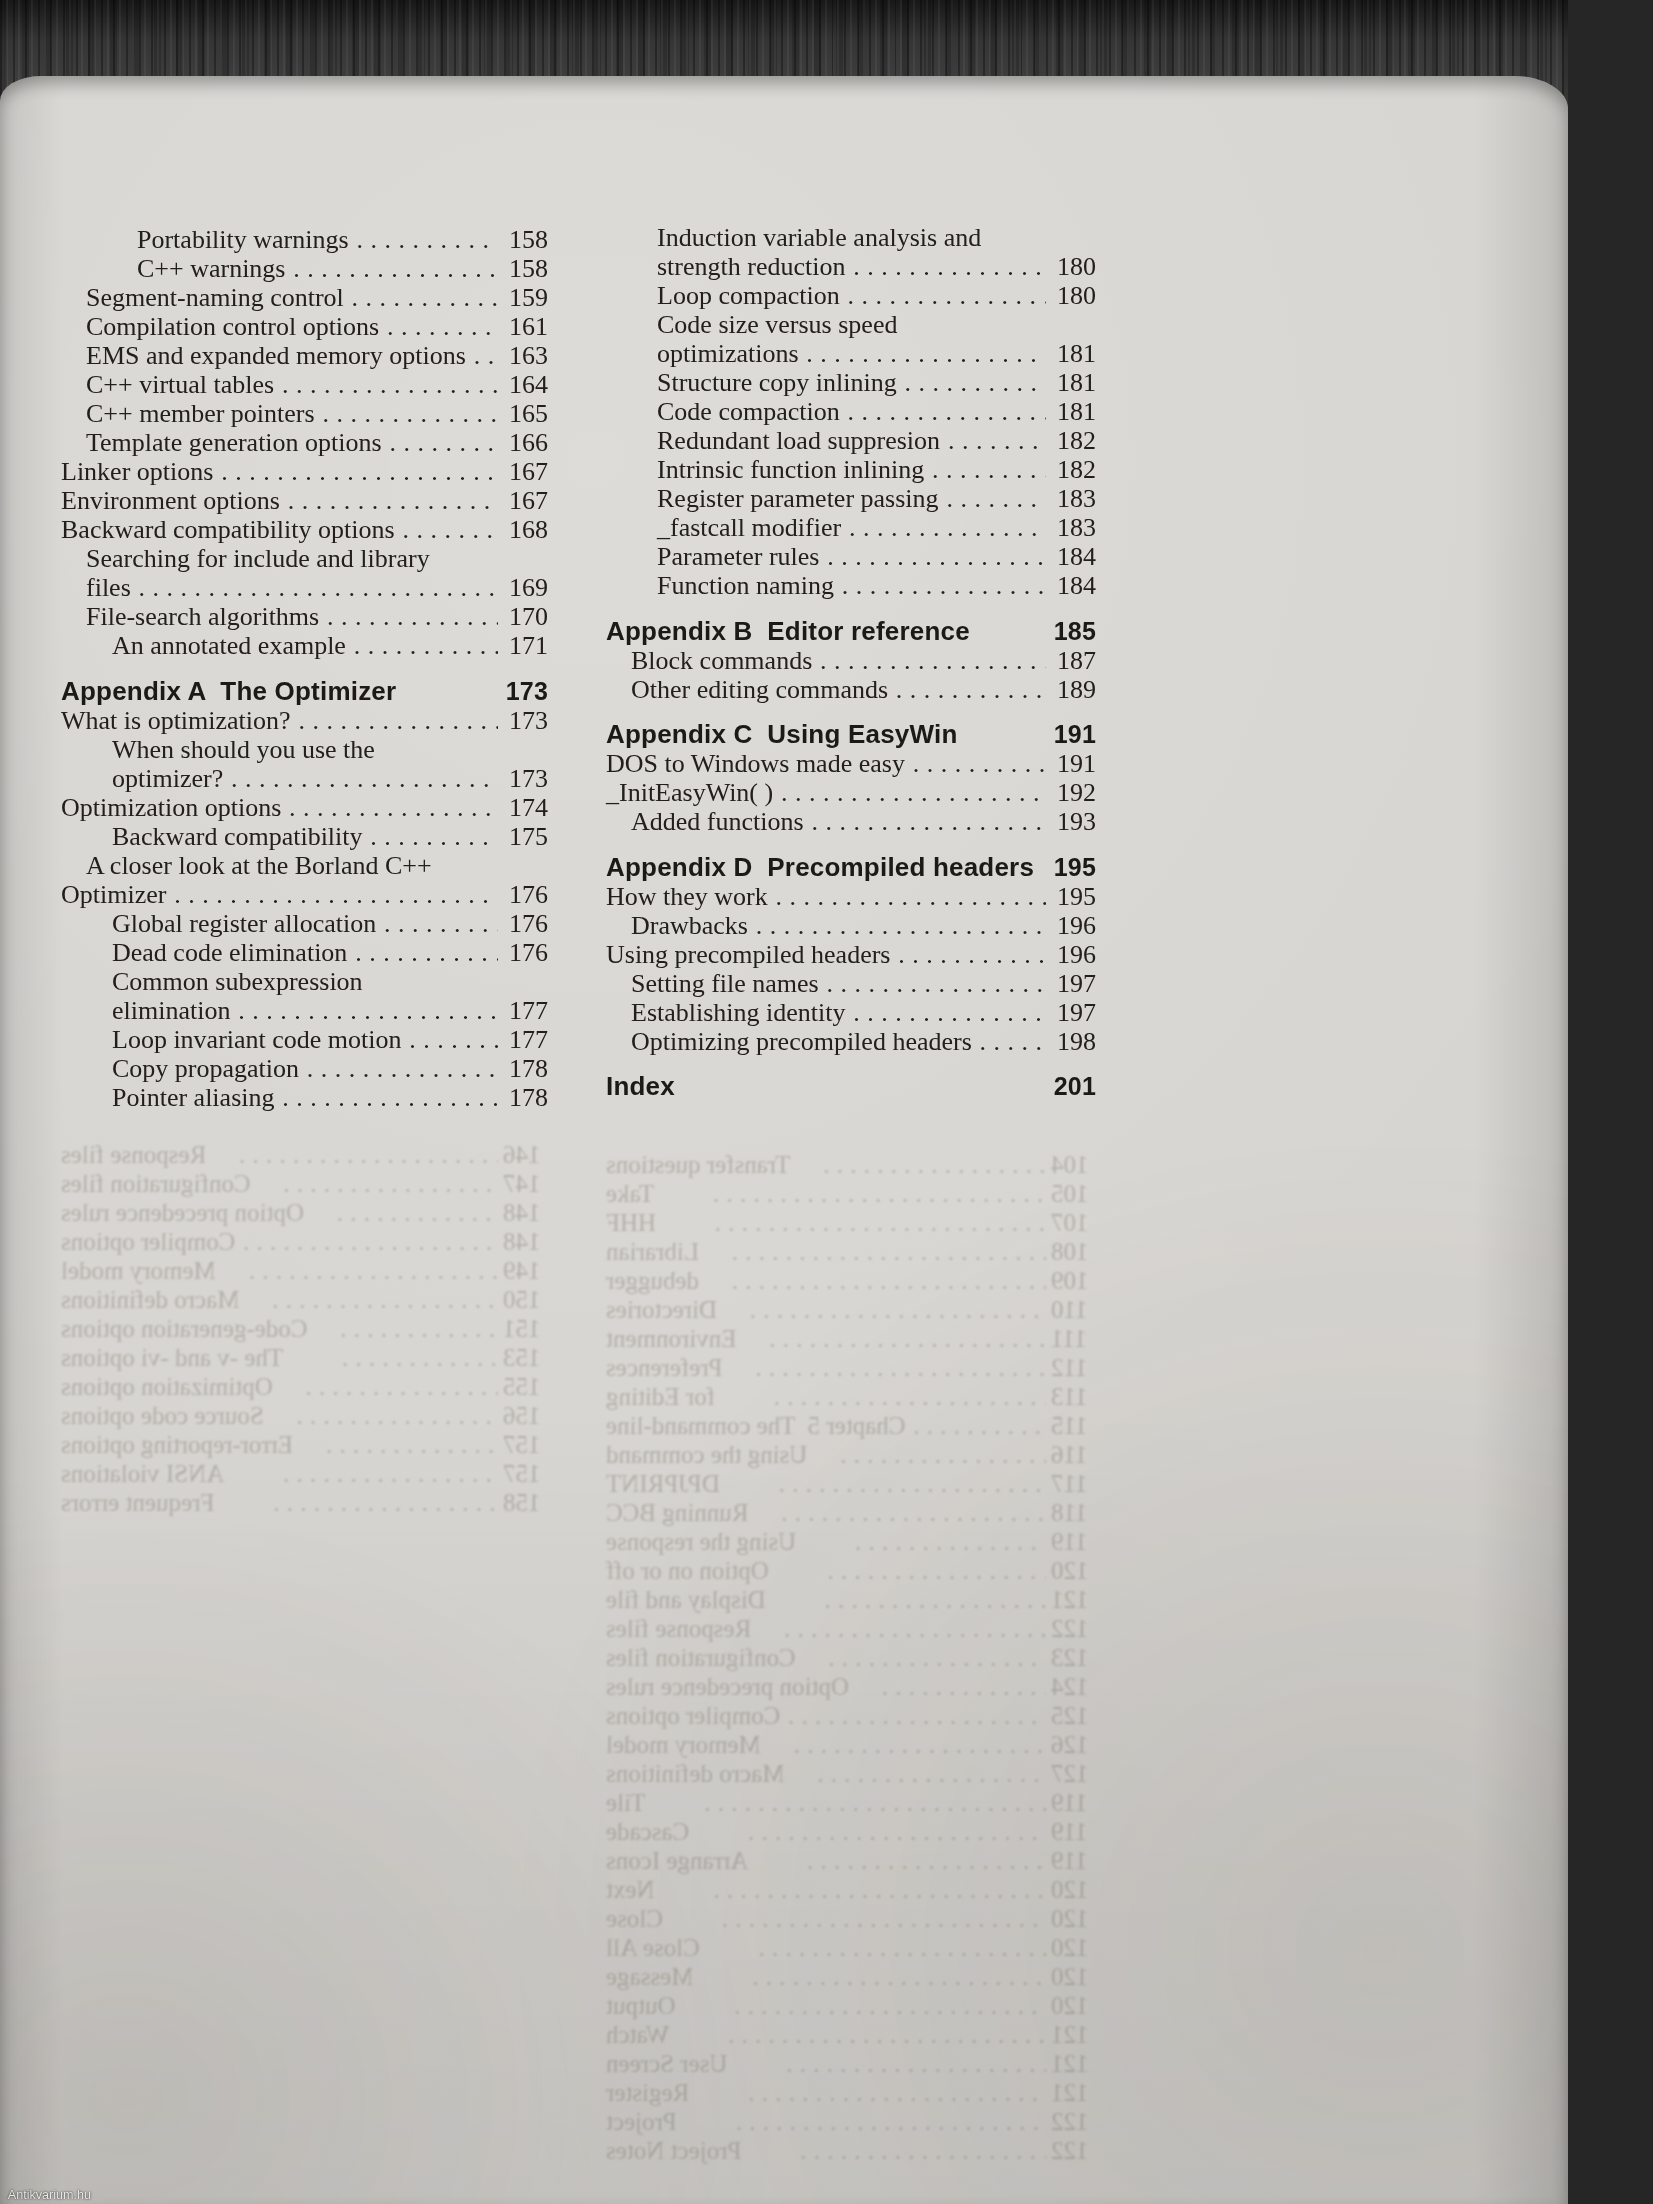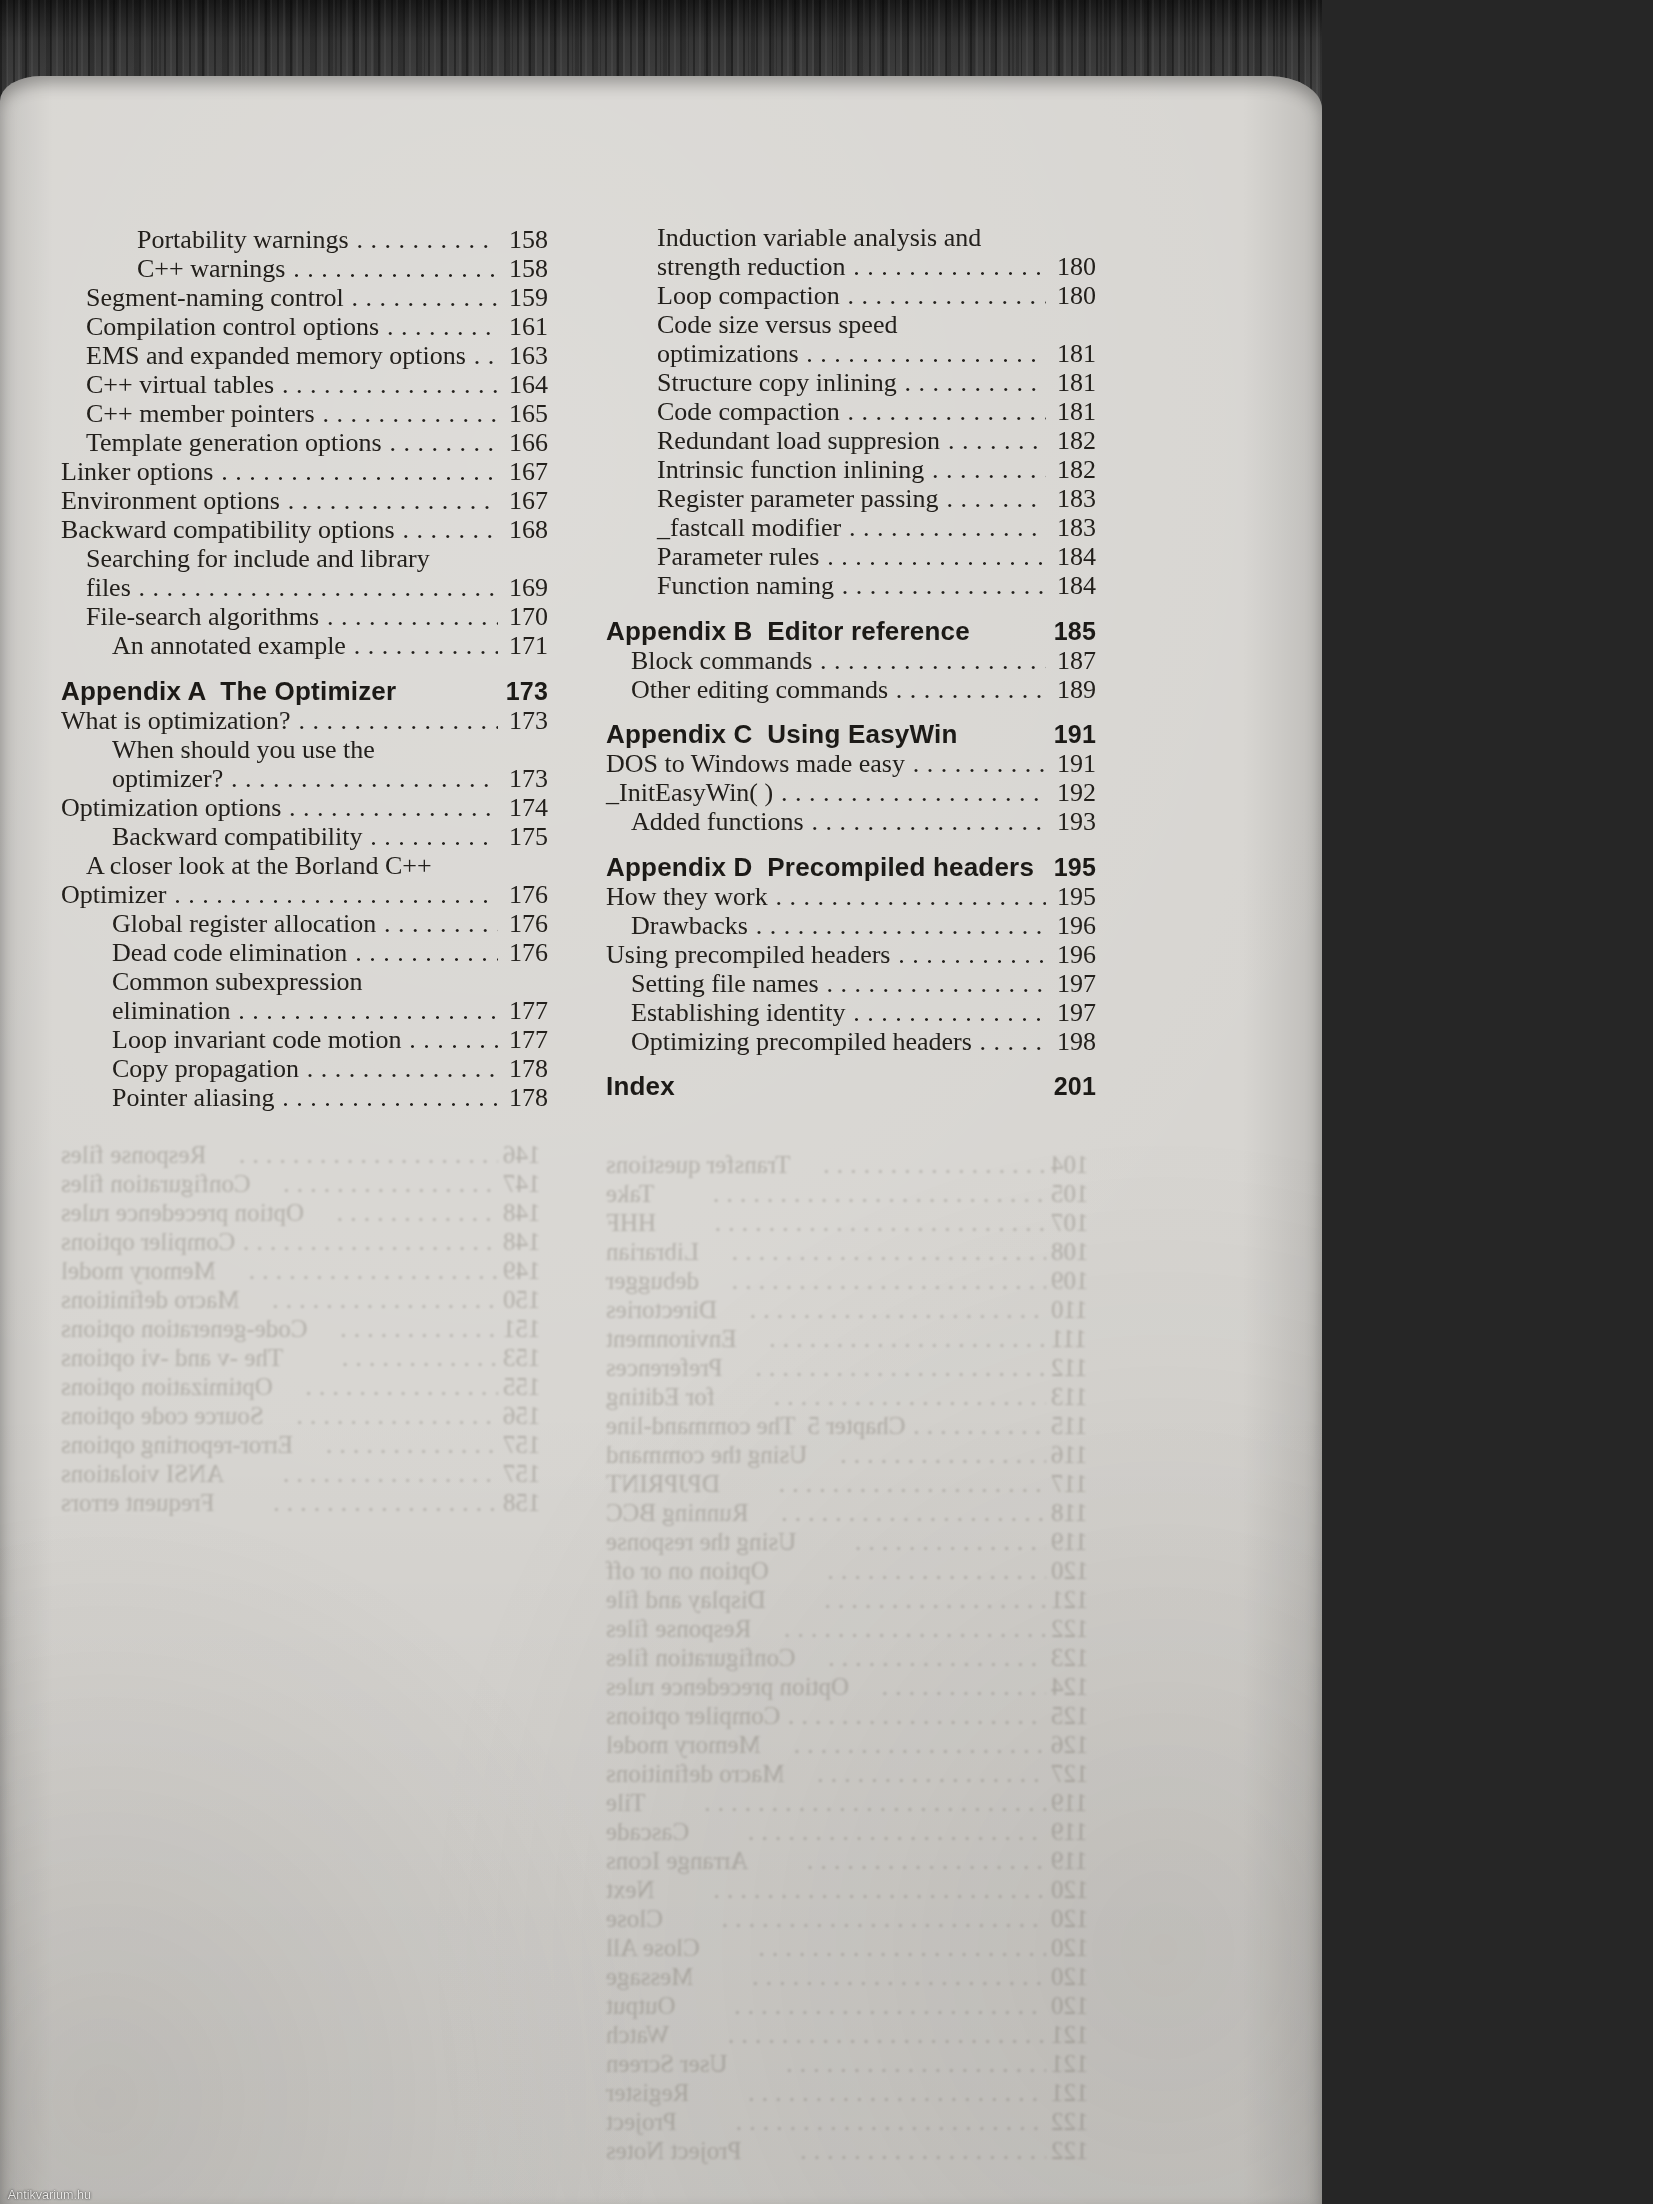--- a/index.html
+++ b/index.html
@@ -1,16 +1,16 @@
 <!DOCTYPE html>
 <html><head>
 <meta charset="utf-8">
 <style>
   html,body{margin:0;padding:0;background:#262626;}
-  .scan{position:relative;width:1322px;height:2205px;overflow:hidden;background:#262626;
+  .scan{position:relative;width:1568px;height:2205px;overflow:hidden;background:#262626;
         font-family:"Liberation Serif",serif;}
   
   .band{position:absolute;top:0;left:0;width:100%;height:116px;
     background:
       repeating-linear-gradient(90deg, rgba(0,0,0,.32) 0 1.9px, rgba(0,0,0,0) 1.9px 5.8px,
         rgba(255,255,255,.05) 5.8px 7.8px, rgba(0,0,0,0) 7.8px 12.6px),
       repeating-linear-gradient(90deg, rgba(0,0,0,.18) 0 6.8px, rgba(0,0,0,0) 6.8px 22px),
       linear-gradient(180deg,#181818 0,#353535 35%,#454545 100%);}
   
   .page{position:absolute;left:0;right:0;top:76px;bottom:0;

